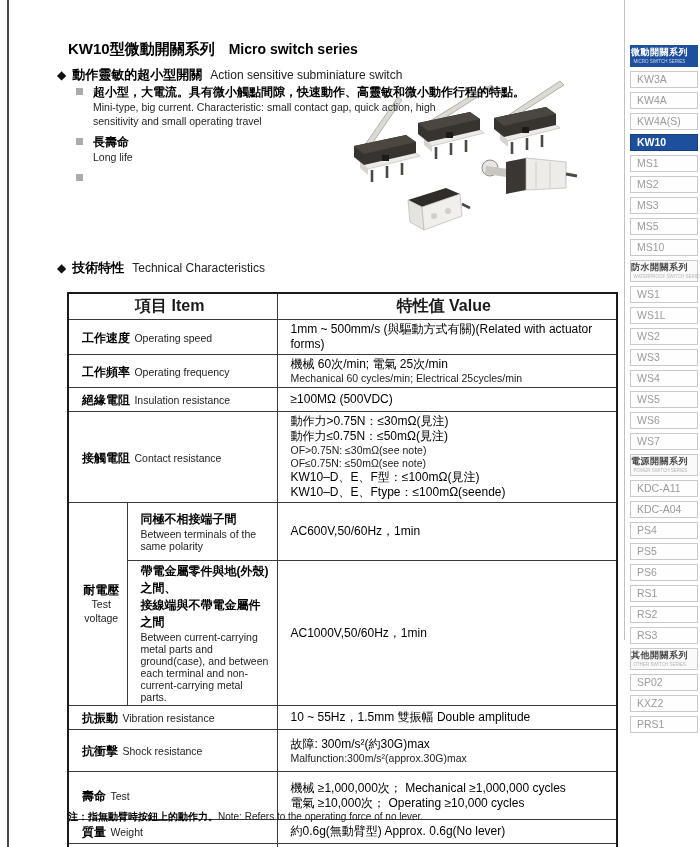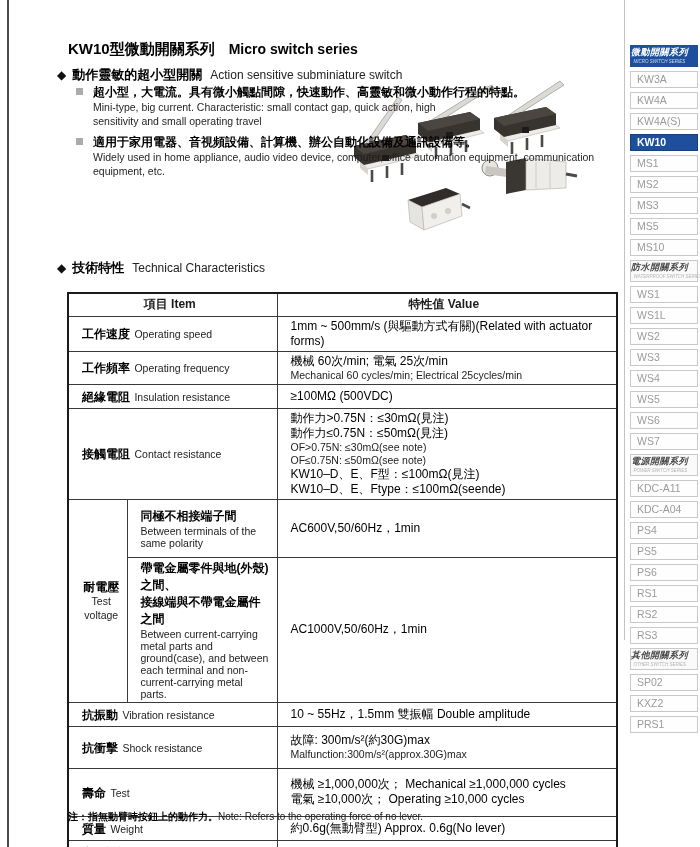--- a/index.html
+++ b/index.html
@@ -27,35 +27,35 @@
   .feat .en{font-size:10.5px;color:#1f1f1f;line-height:14px;max-width:378px;}
   .feat.wide .en{max-width:556px;}
 
   
   .illus{position:absolute;left:338px;top:78px;width:302px;height:190px;z-index:1;}
 
   
   .tech-table{position:absolute;left:67px;top:292px;border-collapse:collapse;table-layout:fixed;width:551px;background:#fff;}
   .tech-table td{border:1px solid #3a3a3a;padding:2px 6px 2px 13px;vertical-align:middle;overflow:hidden;}
   .tech-table{border:2px solid #1a1a1a;}
-  .tech-table .th{font-weight:bold;text-align:center;font-size:12px;padding-left:0;}
+  .tech-table .th{font-weight:bold;text-align:center;font-size:16px;padding-left:0;}
   .zhl{font-size:12px;font-weight:bold;color:#000;}
   .enl{font-size:10.5px;color:#222;font-weight:normal;}
   .val .zh{font-size:12px;line-height:15px;color:#000;}
   .val .en{font-size:10.5px;line-height:13px;color:#222;}
   .tv-cell{text-align:center;padding-left:4px;}
   .tv-cell div{line-height:14px;}
   .note-line{position:absolute;left:68px;top:810px;font-size:10px;color:#000;}
   .note-line .zh{font-weight:bold;}
   .note-line .en{font-weight:normal;margin-left:0;color:#222;}
 
   
   .sidebar{position:absolute;left:630px;top:45px;width:68px;}
   .sb-header{box-sizing:border-box;width:68px;margin-bottom:4px;border:1px solid #c9c9c9;
-    background:#fafafa;text-align:center;padding:1px 14px 2px 0;font-style:italic;}
+    background:#fafafa;text-align:center;padding:1px 14px 2px 0;}
   .sb-header .zh{display:block;font-size:9px;font-weight:bold;color:#4a4a4a;letter-spacing:0.5px;line-height:11px;white-space:nowrap;}
   .sb-header .en{display:block;font-size:5px;color:#b5b5b5;line-height:6px;transform:scale(0.9);white-space:nowrap;}
   .sb-header.blue{background:#1d4f9c;border-color:#1d4f9c;}
   .sb-header.blue .zh{color:#ffffff;}
   .sb-header.blue .en{color:#cdd9ef;}
   .sb-item{box-sizing:border-box;width:68px;height:17px;margin-bottom:4px;border:1px solid #c9c9c9;
     background:#fefefe;color:#9b9b9b;font-size:10.5px;line-height:15px;padding-left:6px;cursor:pointer;}
   .sb-item.active{background:#1d4f9c;border-color:#16417f;color:#ffffff;font-weight:bold;}
 </style>
 </head>
@@ -75,28 +75,28 @@
 </div>
 
 <div class="features">
   <div class="feat">
     <span class="sq"></span>
     <div class="zh">超小型，大電流。具有微小觸點間隙，快速動作、高靈敏和微小動作行程的特點。</div>
     <div class="en">Mini-type, big current. Characteristic: small contact gap, quick action, high sensitivity and small operating travel</div>
   </div>
   <div class="feat">
     <span class="sq"></span>
+    <div class="zh">長壽命</div>
+    <div class="en">Long life</div>
   </div>
   <div class="feat">
     <span class="sq"></span>
   </div>
-  <div class="feat wide">
+  <div class="feat">
     <span class="sq"></span>
-    <div class="zh">適用于家用電器、音視頻設備、計算機、辦公自動化設備及通訊設備等。</div>
-    <div class="en">Widely used in home appliance, audio video device, computer, office automation equipment, communication equipment, etc.</div>
   </div>
 </div>
 
 <div class="illus">
 <svg width="302" height="190" viewBox="0 0 302 190" xmlns="http://www.w3.org/2000/svg">
   <defs>
     <g id="msw">
       <polygon points="6,27 58,15 66,21 14,34" fill="#ecebe8" stroke="#b9b6b1" stroke-width="0.6"></polygon>
       <polygon points="6,27 14,34 14,40 6,33" fill="#d7d4cf"></polygon>
       <line x1="18" y1="35" x2="18" y2="47" stroke="#4c4a47" stroke-width="2.6"></line>

